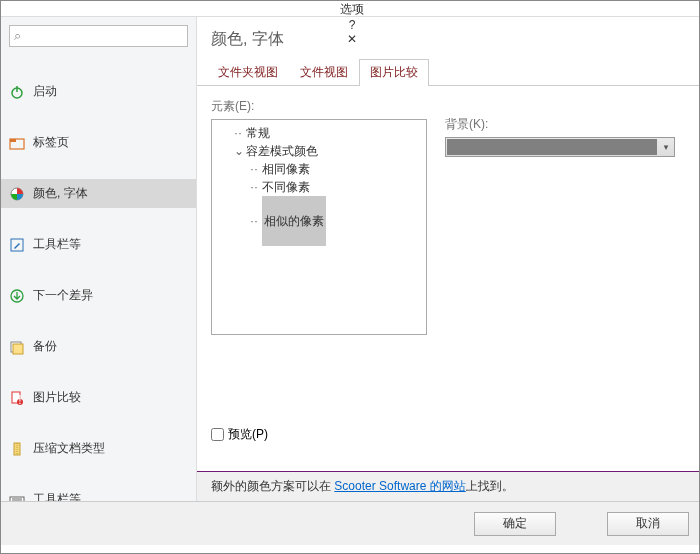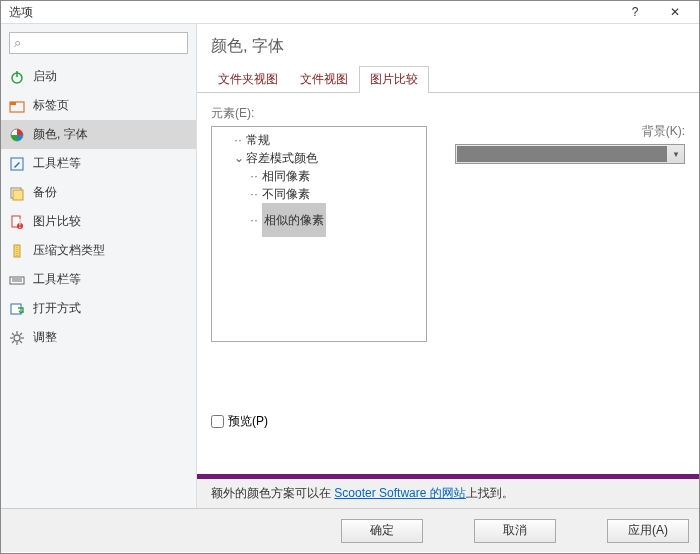--- a/index.html
+++ b/index.html
@@ -1,51 +1,51 @@
 <!DOCTYPE html>
 <html><head>
 <meta charset="utf-8">
 <style>
 * { box-sizing: border-box; margin: 0; padding: 0; font-family: "Microsoft YaHei", "Segoe UI", sans-serif; font-size: 12px; }
 body { background: #fff; width: 700px; height: 554px; overflow: hidden; border: 1px solid #888; }
-.titlebar { height: 23px; background: #fff; display: flex; align-items: center; padding: 0 4px 0 8px; border-bottom: 1px solid #ddd; }
+.titlebar { height: 16px; background: #fff; display: flex; align-items: center; padding: 0 4px 0 8px; border-bottom: 1px solid #ddd; flex-direction: column; }
 .titlebar .title { flex: 1; color: #333; }
 .titlebar .tbtn { width: 40px; height: 22px; display: flex; align-items: center; justify-content: center; color: #333; }
 .main { display: flex; height: 484px; }
 .sidebar { width: 196px; background: #f4f5f6; border-right: 1px solid #ddd; display: flex; flex-direction: column; }
 .searchbox { margin: 8px; border: 1px solid #bbb; background: #fff; height: 22px; display: flex; align-items: center; padding: 0 4px; }
 .searchbox span { color: #888; font-size: 13px; margin-right: 2px; }
 .searchbox input { border: none; outline: none; flex: 1; font-size: 12px; }
 .navlist { flex: 1; overflow: auto; }
-.navitem { height: 29px; display: flex; align-items: center; padding: 0 8px; gap: 8px; color: #333; cursor: default; }
+.navitem { height: 29px; display: flex; align-items: center; padding: 0 8px; gap: 8px; color: #333; cursor: default; margin-top: 22px; }
 .navitem.selected { background: #d8d8d8; }
 .navicon { width: 16px; height: 16px; display: flex; align-items: center; justify-content: center; }
 .navicon svg { width: 16px; height: 16px; }
 .content { flex: 1; display: flex; flex-direction: column; }
 .chead { padding: 12px 14px 8px; color: #606060; font-size: 16px; }
 .tabs { display: flex; border-bottom: 1px solid #ccc; padding: 0 10px; gap: 0; }
 .tab { padding: 4px 10px 5px; border: 1px solid transparent; border-bottom: none; position: relative; top: 1px; color: #7f1d1d; }
 .tab.active { border-color: #ccc; background: #fff; }
 .panel { flex: 1; padding: 12px 14px; position: relative; }
 .row { display: flex; gap: 18px; }
 .col { display: flex; flex-direction: column; }
 .lbl { margin-bottom: 4px; color: #737373; }
 .treebox { width: 216px; height: 216px; border: 1px solid #aaa; background: #fff; padding: 4px 6px; }
 .tree ul { list-style: none; padding-left: 16px; }
 .tree li { line-height: 18px; color: #333; white-space: nowrap; }
 .tree .node { display: inline-flex; align-items: center; gap: 2px; }
 .tree .twisty { width: 10px; display: inline-block; color: #666; }
-.tree .sel { background: #c8c8c8; padding: 8px 2px; }
-.rightcol { flex: 1; align-items: flex-end; }
+.tree .sel { background: #c8c8c8; padding: 16px 2px; }
+.rightcol { flex: 1; }
 .combo { width: 230px; height: 20px; border: 1px solid #999; background: linear-gradient(#e9e9e9,#dcdcdc); display: flex; }
 .combo .cval { flex: 1; background: #808080; margin: 1px; }
 .combo .carrow { width: 16px; display: flex; align-items: center; justify-content: center; color: #555; font-size: 9px; }
-.chkrow { position: absolute; bottom: 44px; left: 14px; display: flex; align-items: center; gap: 4px; }
+.chkrow { position: absolute; bottom: 28px; left: 14px; display: flex; align-items: center; gap: 4px; }
 .chkrow input { width: 13px; height: 13px; }
-.footer { border-top: 5px solid #701a75; background: #f0f0f0; padding: 6px 14px; color: #333; }
+.footer { border-top: 1px solid #701a75; background: #f0f0f0; padding: 6px 14px; color: #333; }
 .footer a { color: #0066cc; text-decoration: underline; }
 .btnbar { height: 44px; background: #f0f0f0; border-top: 1px solid #ccc; display: flex; align-items: center; justify-content: flex-end; padding: 0 10px; gap: 8px; }
 .btn { min-width: 82px; height: 24px; border: 1px solid #aaa; background: linear-gradient(#fdfdfd,#e8e8e8); display: flex; align-items: center; justify-content: center; color: #333; margin-left: 43px; }
 .dotline { color: #aaa; }
 </style>
 </head>
 <body>
 
 <div class="titlebar">
   <span class="title">选项</span>
@@ -94,20 +94,29 @@
         <span>颜色, 字体</span>
       </div>
       <div class="navitem">
         <span class="navicon">
             <svg viewBox="0 0 16 16">
               <rect x="2" y="2" width="12" height="12" fill="none" stroke="#2970b8"></rect>
               <path d="M5 11 L10 6 L11 7 L6 12 Z" fill="#2970b8"></path>
             </svg>
           </span>
         <span>工具栏等</span>
+      </div>
+      <div class="navitem">
+        <span class="navicon">
+            <svg viewBox="0 0 16 16">
+              <circle cx="8" cy="8" r="6" fill="none" stroke="#2e9e3f" stroke-width="1.3"></circle>
+              <path d="M8 4 L8 10 M5 8 L8 11 L11 8" fill="none" stroke="#2e9e3f" stroke-width="1.3"></path>
+            </svg>
+          </span>
+        <span>下一个差异</span>
       </div>
       <div class="navitem">
         <span class="navicon">
             <svg viewBox="0 0 16 16">
               <rect x="2" y="3" width="10" height="10" fill="#fff" stroke="#888"></rect>
               <rect x="4" y="5" width="10" height="10" fill="#ffe08a" stroke="#c9a030"></rect>
             </svg>
           </span>
         <span>备份</span>
       </div>
@@ -230,16 +239,13 @@
   </div>
 </div>
 
 <div class="btnbar">
   <div class="btn">
       <span>确定</span>
     </div>
   <div class="btn">
       <span>取消</span>
     </div>
-  <div class="btn">
-      <span>应用(A)</span>
-    </div>
 </div>
 
 </body></html>

